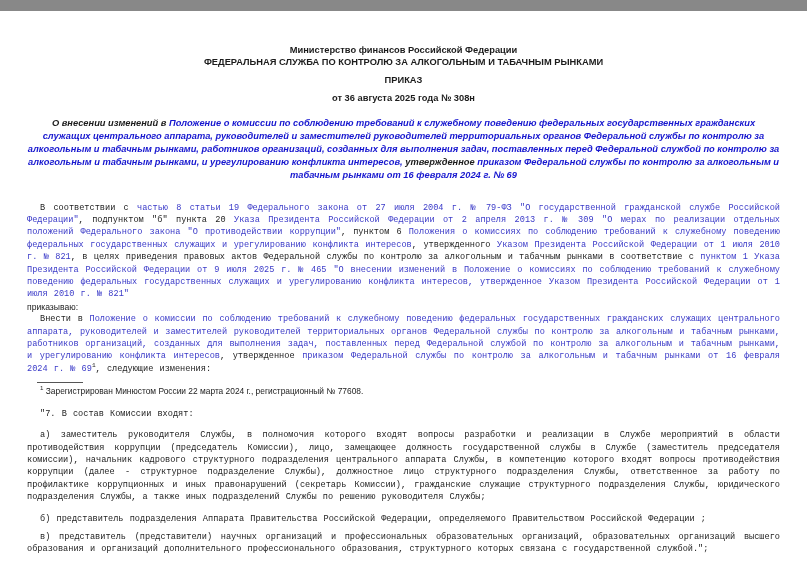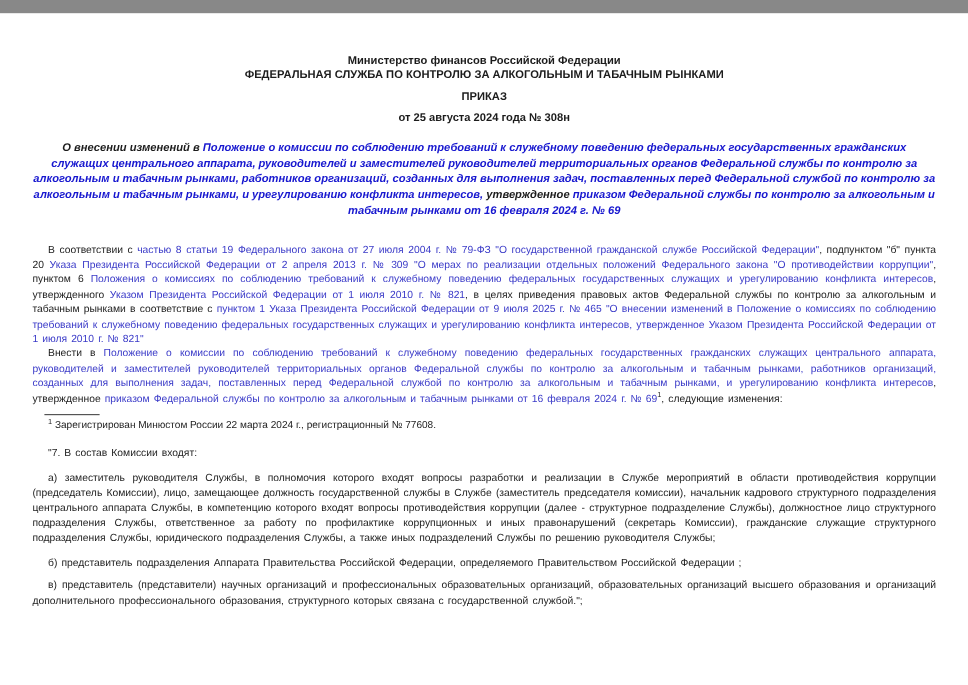--- a/index.html
+++ b/index.html
@@ -20,21 +20,21 @@
   .doc-date{margin-top:6px;}
   .title{
     margin:13px 0 0 0;text-align:center;font-weight:bold;
     font-size:9.3px;line-height:12.9px;font-style:italic;
   }
   .title .run-link{color:var(--title-link);}
   .para{
     margin:0;font-size:8.6px;line-height:12.4px;
     text-align:justify;word-spacing:1px;
   }
-  .indent{text-indent:13px;}
+  .indent{text-indent:13px;font-family:Liberation Mono, monospace;}
   .run-link{color:var(--link);}
   .run-black{color:inherit;}
   .run-sup{font-size:6.2px;vertical-align:super;line-height:0;}
   .mt-pre{margin-top:20px;}
   .mt-sm{margin-top:6px;}
   .mt-item{margin-top:9px;}
   .mt-item2{margin-top:7px;}
   .mt-block{margin-top:10px;}
   .mt-lg{margin-top:26px;}
   .footnote{margin-top:7px;}
@@ -46,27 +46,28 @@
 </style>
 </head>
 <body>
 
 <div class="page">
 
   <div class="header">
     <div>Министерство финансов Российской Федерации</div>
     <div>ФЕДЕРАЛЬНАЯ СЛУЖБА ПО КОНТРОЛЮ ЗА АЛКОГОЛЬНЫМ И ТАБАЧНЫМ РЫНКАМИ</div>
     <div class="doc-type">ПРИКАЗ</div>
-    <div class="doc-date">от 25 августа 2024 года № 308н</div>
+    <div class="doc-date">от 36 августа 2025 года № 308н</div>
   </div>
 
   <p class="title"><span class="run-black">О внесении изменений в </span><span class="run-link">Положение о комиссии по соблюдению требований к служебному поведению федеральных государственных гражданских служащих центрального аппарата, руководителей и заместителей руководителей территориальных органов Федеральной службы по контролю за алкогольным и табачным рынками, работников организаций, созданных для выполнения задач, поставленных перед Федеральной службой по контролю за алкогольным и табачным рынками, и урегулированию конфликта интересов, </span><span class="run-black">утвержденное </span><span class="run-link">приказом Федеральной службы по контролю за алкогольным и табачным рынками от 16 февраля 2024 г. № 69</span></p>
 
   <p class="para indent mt-pre"><span class="run-black">В соответствии с </span><span class="run-link">частью 8 статьи 19 Федерального закона от 27 июля 2004 г. № 79-ФЗ "О государственной гражданской службе Российской Федерации"</span><span class="run-black">, подпунктом "б" пункта 20 </span><span class="run-link">Указа Президента Российской Федерации от 2 апреля 2013 г. № 309 "О мерах по реализации отдельных положений Федерального закона "О противодействии коррупции"</span><span class="run-black">, пунктом 6 </span><span class="run-link">Положения о комиссиях по соблюдению требований к служебному поведению федеральных государственных служащих и урегулированию конфликта интересов</span><span class="run-black">, утвержденного </span><span class="run-link">Указом Президента Российской Федерации от 1 июля 2010 г. № 821</span><span class="run-black">, в целях приведения правовых актов Федеральной службы по контролю за алкогольным и табачным рынками в соответствие с </span><span class="run-link">пунктом 1 Указа Президента Российской Федерации от 9 июля 2025 г. № 465 "О внесении изменений в Положение о комиссиях по соблюдению требований к служебному поведению федеральных государственных служащих и урегулированию конфликта интересов, утвержденное Указом Президента Российской Федерации от 1 июля 2010 г. № 821"</span></p>
 
+  <p class="para">приказываю:</p>
 
   <p class="para indent"><span class="run-black">Внести в </span><span class="run-link">Положение о комиссии по соблюдению требований к служебному поведению федеральных государственных гражданских служащих центрального аппарата, руководителей и заместителей руководителей территориальных органов Федеральной службы по контролю за алкогольным и табачным рынками, работников организаций, созданных для выполнения задач, поставленных перед Федеральной службой по контролю за алкогольным и табачным рынками, и урегулированию конфликта интересов</span><span class="run-black">, утвержденное </span><span class="run-link">приказом Федеральной службы по контролю за алкогольным и табачным рынками от 16 февраля 2024 г. № 69</span><span class="run-sup">1</span><span class="run-black">, следующие изменения:</span></p>
 
   <div class="footnote">
     <div class="footnote-rule"></div>
     <p class="footnote-text"><span class="run-sup">1</span><span class="run-black"> Зарегистрирован Минюстом России 22 марта 2024 г., регистрационный № 77608.</span></p>
   </div>
 
   <p class="para indent mt-block"><span class="run-black">"7. В состав Комиссии входят:</span></p>
   <p class="para indent mt-item"><span class="run-black">а) заместитель руководителя Службы, в полномочия которого входят вопросы разработки и реализации в Службе мероприятий в области противодействия коррупции (председатель Комиссии), лицо, замещающее должность государственной службы в Службе (заместитель председателя комиссии), начальник кадрового структурного подразделения центрального аппарата Службы, в компетенцию которого входят вопросы противодействия коррупции (далее - структурное подразделение Службы), должностное лицо структурного подразделения Службы, ответственное за работу по профилактике коррупционных и иных правонарушений (секретарь Комиссии), гражданские служащие структурного подразделения Службы, юридического подразделения Службы, а также иных подразделений Службы по решению руководителя Службы;</span></p>

